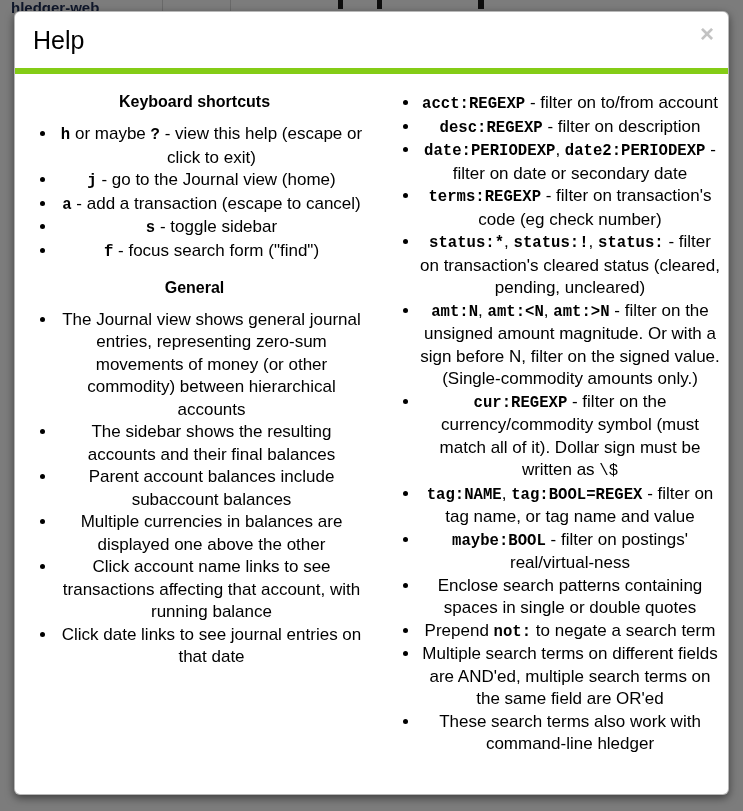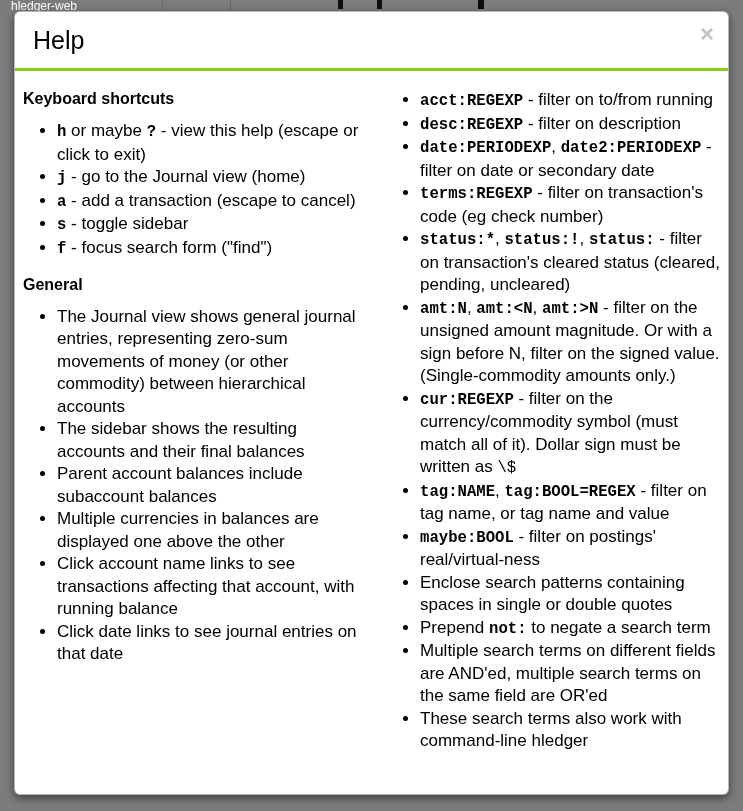--- a/index.html
+++ b/index.html
@@ -8,21 +8,21 @@
     background: #7c7c7c;
     font-family: "Liberation Sans", sans-serif;
     position: relative;
     overflow: hidden;
     color: #000;
   }
 
   
   .bg-link {
     position: absolute; top: -1px; left: 11px;
-    font-size: 12px; color: #ffffff; font-weight: 400;
+    font-size: 15px; color: #0f172a; font-weight: 700;
     text-decoration: none;
   }
   .bg-vline { position: absolute; top: 0; width: 1px; height: 11px; background: #696969; }
   .bg-vline.v1 { left: 162px; }
   .bg-vline.v2 { left: 230px; }
   .bg-frag { position: absolute; top: 0; height: 9px; background: #0e0e0e; }
   .bg-frag.f1 { left: 338px; width: 5px; }
   .bg-frag.f2 { left: 377px; width: 5px; }
   .bg-frag.f3 { left: 478px; width: 6px; }
 
@@ -32,42 +32,42 @@
     width: 715px; height: 784px;
     box-sizing: border-box;
     background: #ffffff;
     border: 1px solid rgba(0,0,0,0.28);
     border-radius: 6px;
     box-shadow: 0 3px 9px rgba(0,0,0,0.5);
   }
   .modal-header {
     position: relative;
     padding: 13px 18px 12px;
-    border-bottom: 3px solid #84cc16;
+    border-bottom: 6px solid #84cc16;
   }
   .modal-title {
     margin: 0;
     font-size: 25px;
     font-weight: 400;
     line-height: 1.25;
     color: #000;
   }
   .close-btn {
     position: absolute; top: 10px; right: 14px;
     border: none; background: none; padding: 0;
     font-family: "Liberation Sans", sans-serif;
     font-size: 24px; font-weight: 700; line-height: 1;
     color: #c3c3c3;
     cursor: pointer;
   }
   .modal-body {
     display: flex;
     padding: 8px;
   }
-  .help-col { box-sizing: border-box; }
+  .help-col { box-sizing: border-box; text-align: center; }
   .col-left  { width: 349px; padding-right: 6px; }
   .col-right { flex: 1; padding-left: 14px; }
 
   .section-heading {
     font-size: 16px;
     font-weight: 700;
     margin: 15px 0 10px;
     line-height: 1.3;
   }
   .help-col .section-heading:first-child { margin-top: 10px; }
@@ -121,21 +121,21 @@
           <li><span>The Journal view shows general journal entries, representing zero-sum movements of money (or other commodity) between hierarchical accounts</span></li>
           <li><span>The sidebar shows the resulting accounts and their final balances</span></li>
           <li><span>Parent account balances include subaccount balances</span></li>
           <li><span>Multiple currencies in balances are displayed one above the other</span></li>
           <li><span>Click account name links to see transactions affecting that account, with running balance</span></li>
           <li><span>Click date links to see journal entries on that date</span></li>
         </ul>
       </div>
     <div class="help-col col-right">
         <ul class="help-list">
-          <li><code class="term">acct:REGEXP</code><span> - filter on to/from running</span></li>
+          <li><code class="term">acct:REGEXP</code><span> - filter on to/from account</span></li>
           <li><code class="term">desc:REGEXP</code><span> - filter on description</span></li>
           <li><code class="term">date:PERIODEXP</code><span>, </span><code class="term">date2:PERIODEXP</code><span> - filter on date or secondary date</span></li>
           <li><code class="term">terms:REGEXP</code><span> - filter on transaction's code (eg check number)</span></li>
           <li><code class="term">status:*</code><span>, </span><code class="term">status:!</code><span>, </span><code class="term">status:</code><span> - filter on transaction's cleared status (cleared, pending, uncleared)</span></li>
           <li><code class="term">amt:N</code><span>, </span><code class="term">amt:&lt;N</code><span>, </span><code class="term">amt:&gt;N</code><span> - filter on the unsigned amount magnitude. Or with a sign before N, filter on the signed value. (Single-commodity amounts only.)</span></li>
           <li><code class="term">cur:REGEXP</code><span> - filter on the currency/commodity symbol (must match all of it). Dollar sign must be written as </span><code class="term plain">\$</code></li>
           <li><code class="term">tag:NAME</code><span>, </span><code class="term">tag:BOOL=REGEX</code><span> - filter on tag name, or tag name and value</span></li>
           <li><code class="term">maybe:BOOL</code><span> - filter on postings' real/virtual-ness</span></li>
           <li><span>Enclose search patterns containing spaces in single or double quotes</span></li>
           <li><span>Prepend </span><code class="term">not:</code><span> to negate a search term</span></li>

